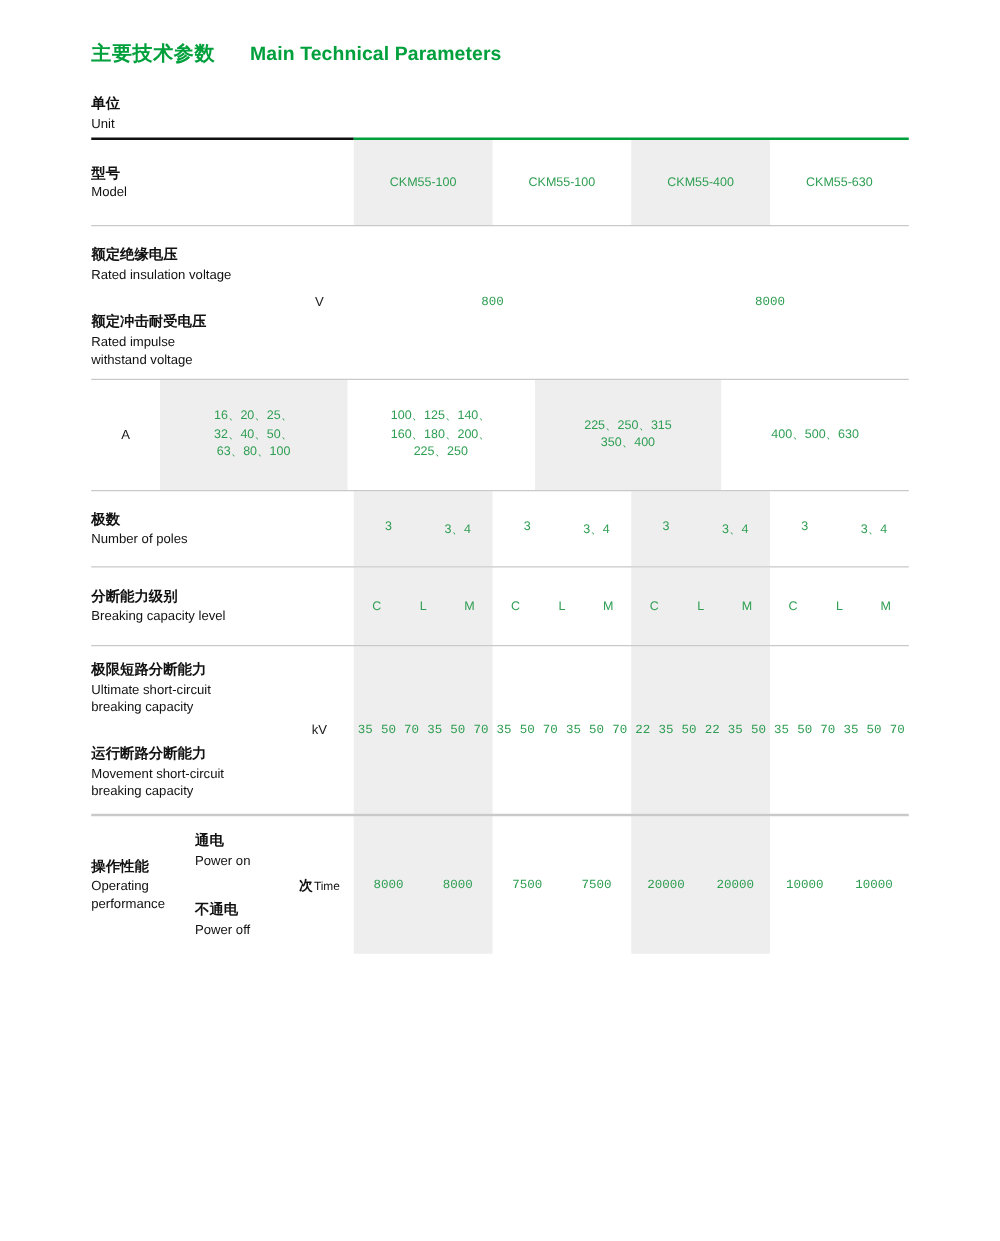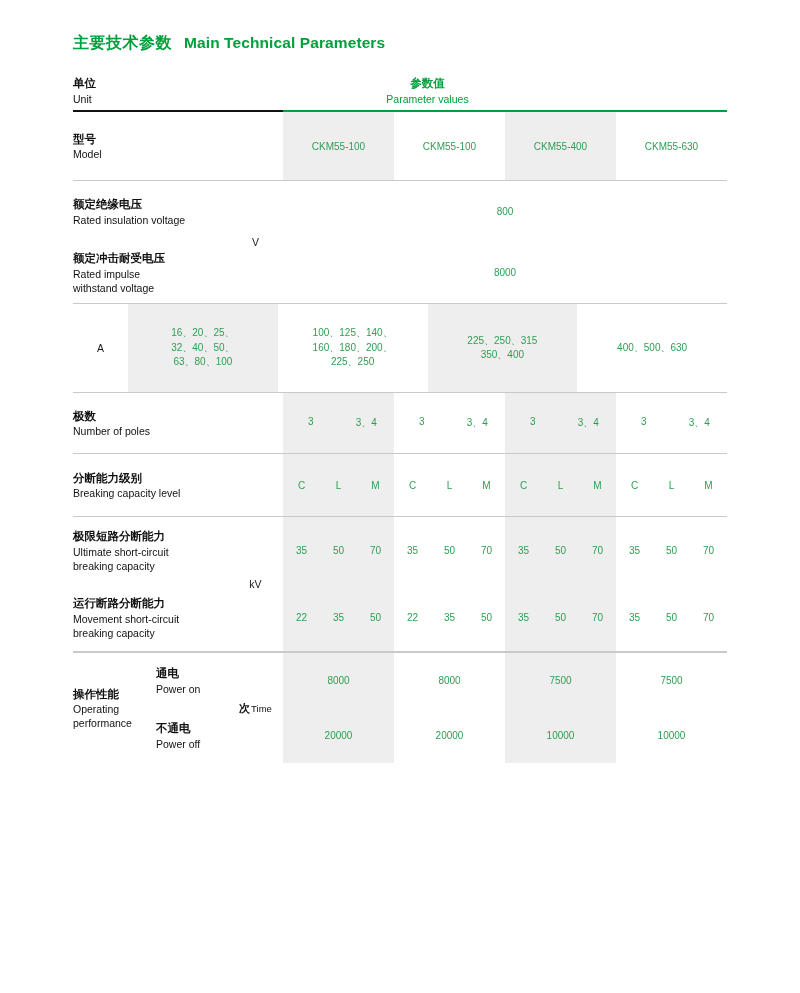--- a/index.html
+++ b/index.html
@@ -22,21 +22,21 @@
     height: 993px;
   }
 
   
   .title-block {
     position: absolute;
     left: 73px;
     top: 33px;
     display: flex;
     align-items: baseline;
-    gap: 12px;
+    gap: 28px;
   }
   .title-cn {
     font-size: 16px;
     font-weight: bold;
     color: #00a03c;
     letter-spacing: 0.5px;
   }
   .title-en {
     font-size: 15.5px;
     font-weight: bold;
@@ -195,22 +195,23 @@
     height: 100%;
   }
   .stack2 > .half {
     flex: 1 1 0;
     display: flex;
     align-items: center;
   }
   .params-stack {
     flex: 1 1 auto;
     display: flex;
-    flex-direction: column;
-    position: relative;
+    flex-direction: row;
+    position: relative;
+    font-family: Liberation Mono, monospace;
   }
   .params-stack > .half {
     flex: 1 1 0;
     display: flex;
     align-items: center;
     justify-content: center;
     font-size: 10px;
     color: #2e9e52;
     position: relative;
     z-index: 2;
@@ -251,24 +252,20 @@
   </div>
 
   <div class="table">
 
     <div class="header-row">
       <div class="col-unit">
         <div>
           <div class="lbl-cn">单位</div>
           <div class="lbl-en">Unit</div>
         </div>
-      </div>
-      <div class="hdr-params">
-        <div class="lbl-cn" style="color:#00a03c;">参数值</div>
-        <div class="lbl-en" style="color:#00a03c;">Parameter values</div>
       </div>
     </div>
     <div class="rule">
       <div class="rule-black"></div>
       <div class="rule-green"></div>
     </div>
 
     <div class="row r-model">
       <div class="col-name">
         <div class="lbl-cn">型号</div>

